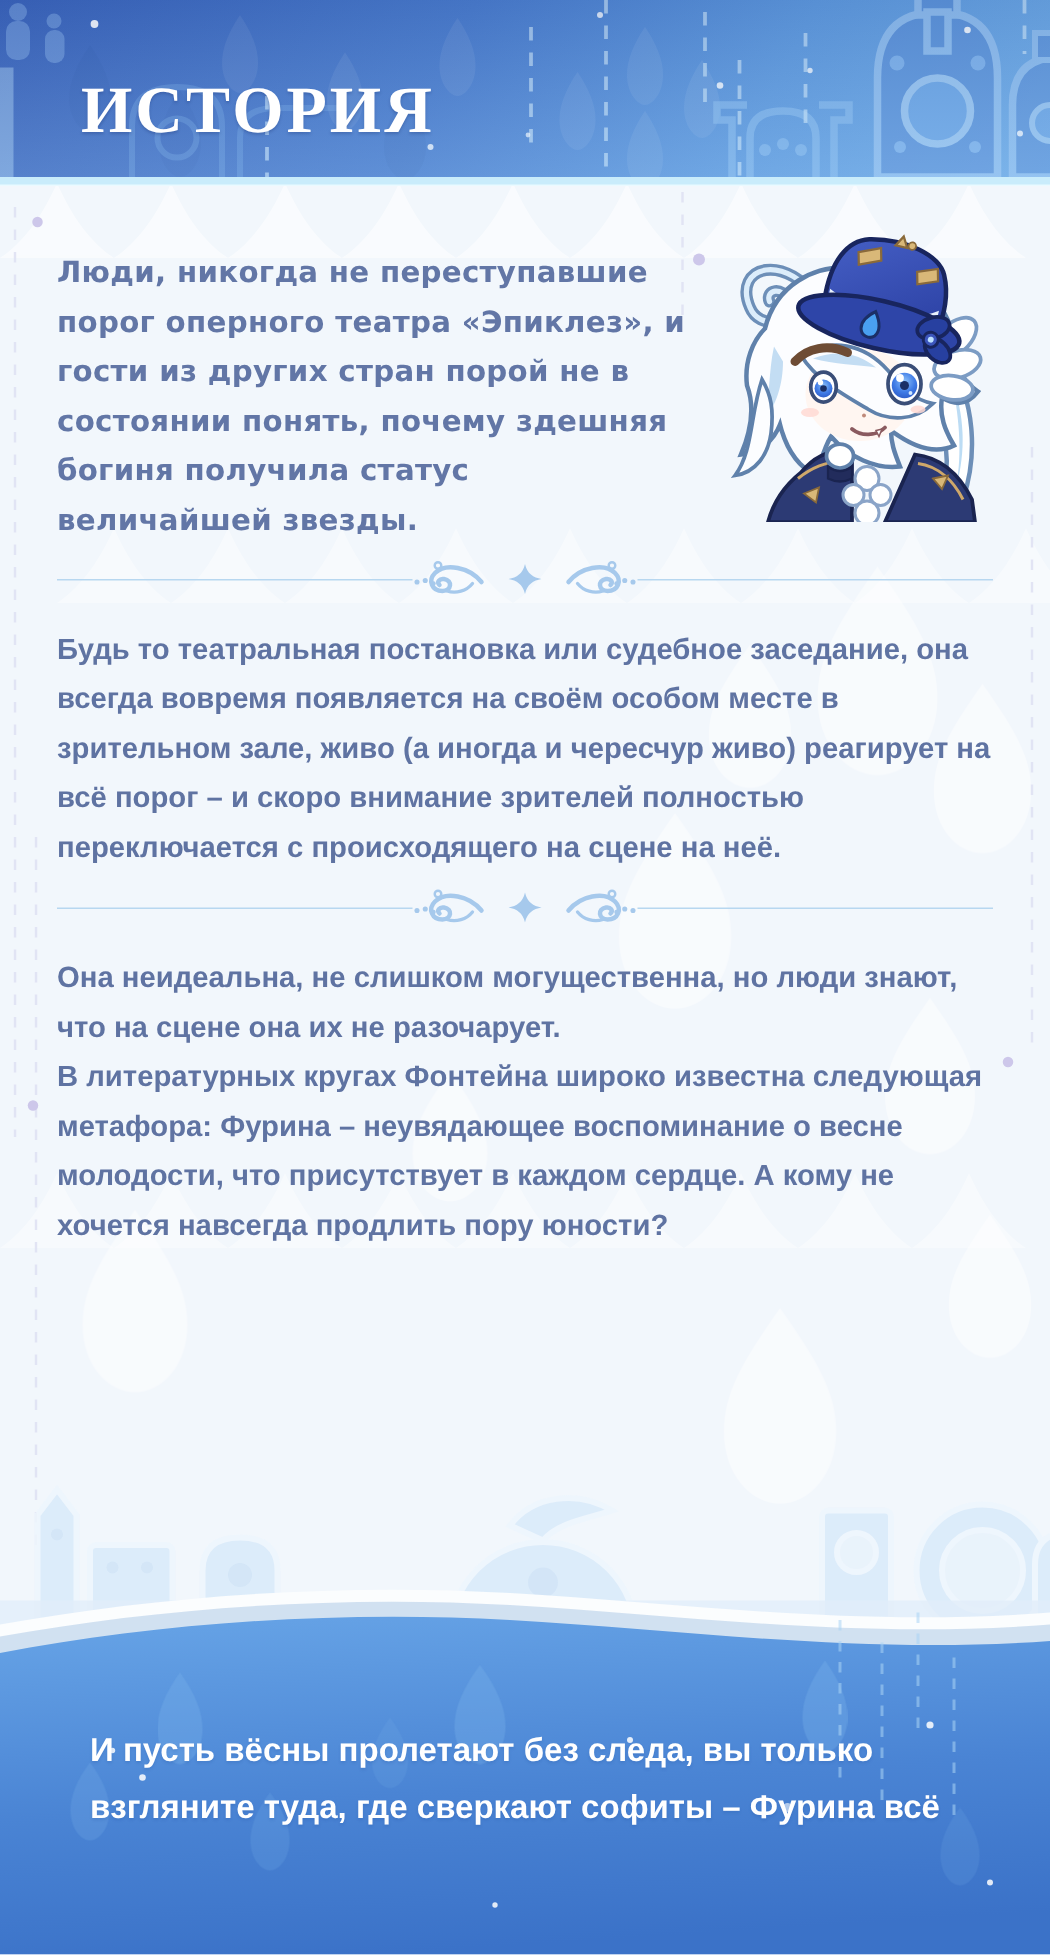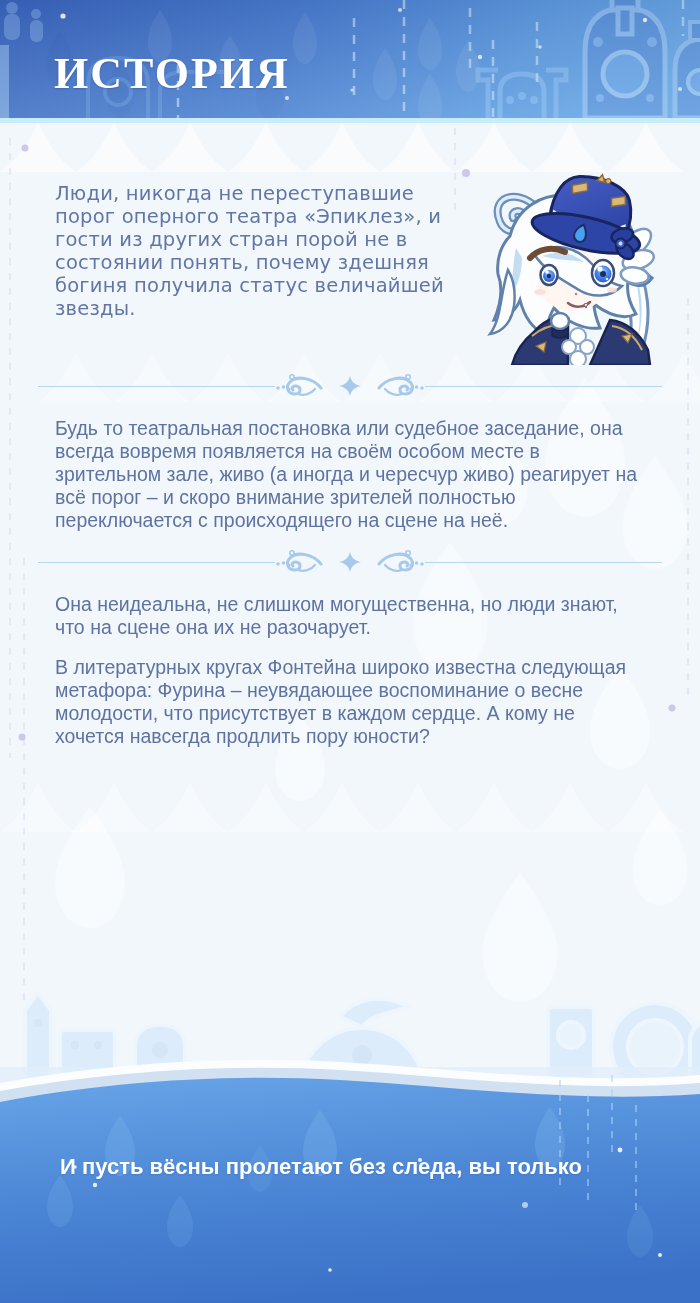--- a/index.html
+++ b/index.html
@@ -31,22 +31,22 @@
     background:#c9ecfb;border-bottom:1px solid #eafaff;z-index:2;
   }
   
   .bg-decor{position:absolute;top:118px;left:0;z-index:0;}
   .skyline{position:absolute;top:955px;left:0;z-index:0;}
   .content{
     position:absolute;top:123px;left:0;width:700px;z-index:1;
     padding:42px 38px 0;box-sizing:border-box;
   }
   .content p{
-    margin:17px;
-    font-size:19.5px;line-height:23px;font-weight:normal;
+    margin:0;
+    font-size:19.5px;line-height:33px;font-weight:bold;
     color:#5f73a2;
   }
   .intro p{font-family:"DejaVu Sans",sans-serif;letter-spacing:.2px;color:#6276a6;}
   .portrait{
     float:right;width:190px;height:195px;
     margin:-12px 0 8px 14px;
   }
   .divider{
     display:flex;align-items:center;
     margin:10px 0 18px;height:26px;clear:both;
@@ -411,16 +411,17 @@
           <circle cx="420" cy="105" r="2"></circle>
         <circle cx="620" cy="95" r="2.4"></circle>
           <circle cx="660" cy="200" r="2"></circle>
         <circle cx="330" cy="215" r="1.8"></circle>
           <circle cx="75" cy="112" r="1.8"></circle>
         <circle cx="525" cy="150" r="3" opacity="0.7"></circle>
       </g>
     </svg>
     <div class="quote">
       <div>И пусть вёсны пролетают без следа, вы только</div>
+      <div>взгляните туда, где сверкают софиты – Фурина всё</div>
     </div>
   </footer>
 
 </div>
 
 </body></html>

